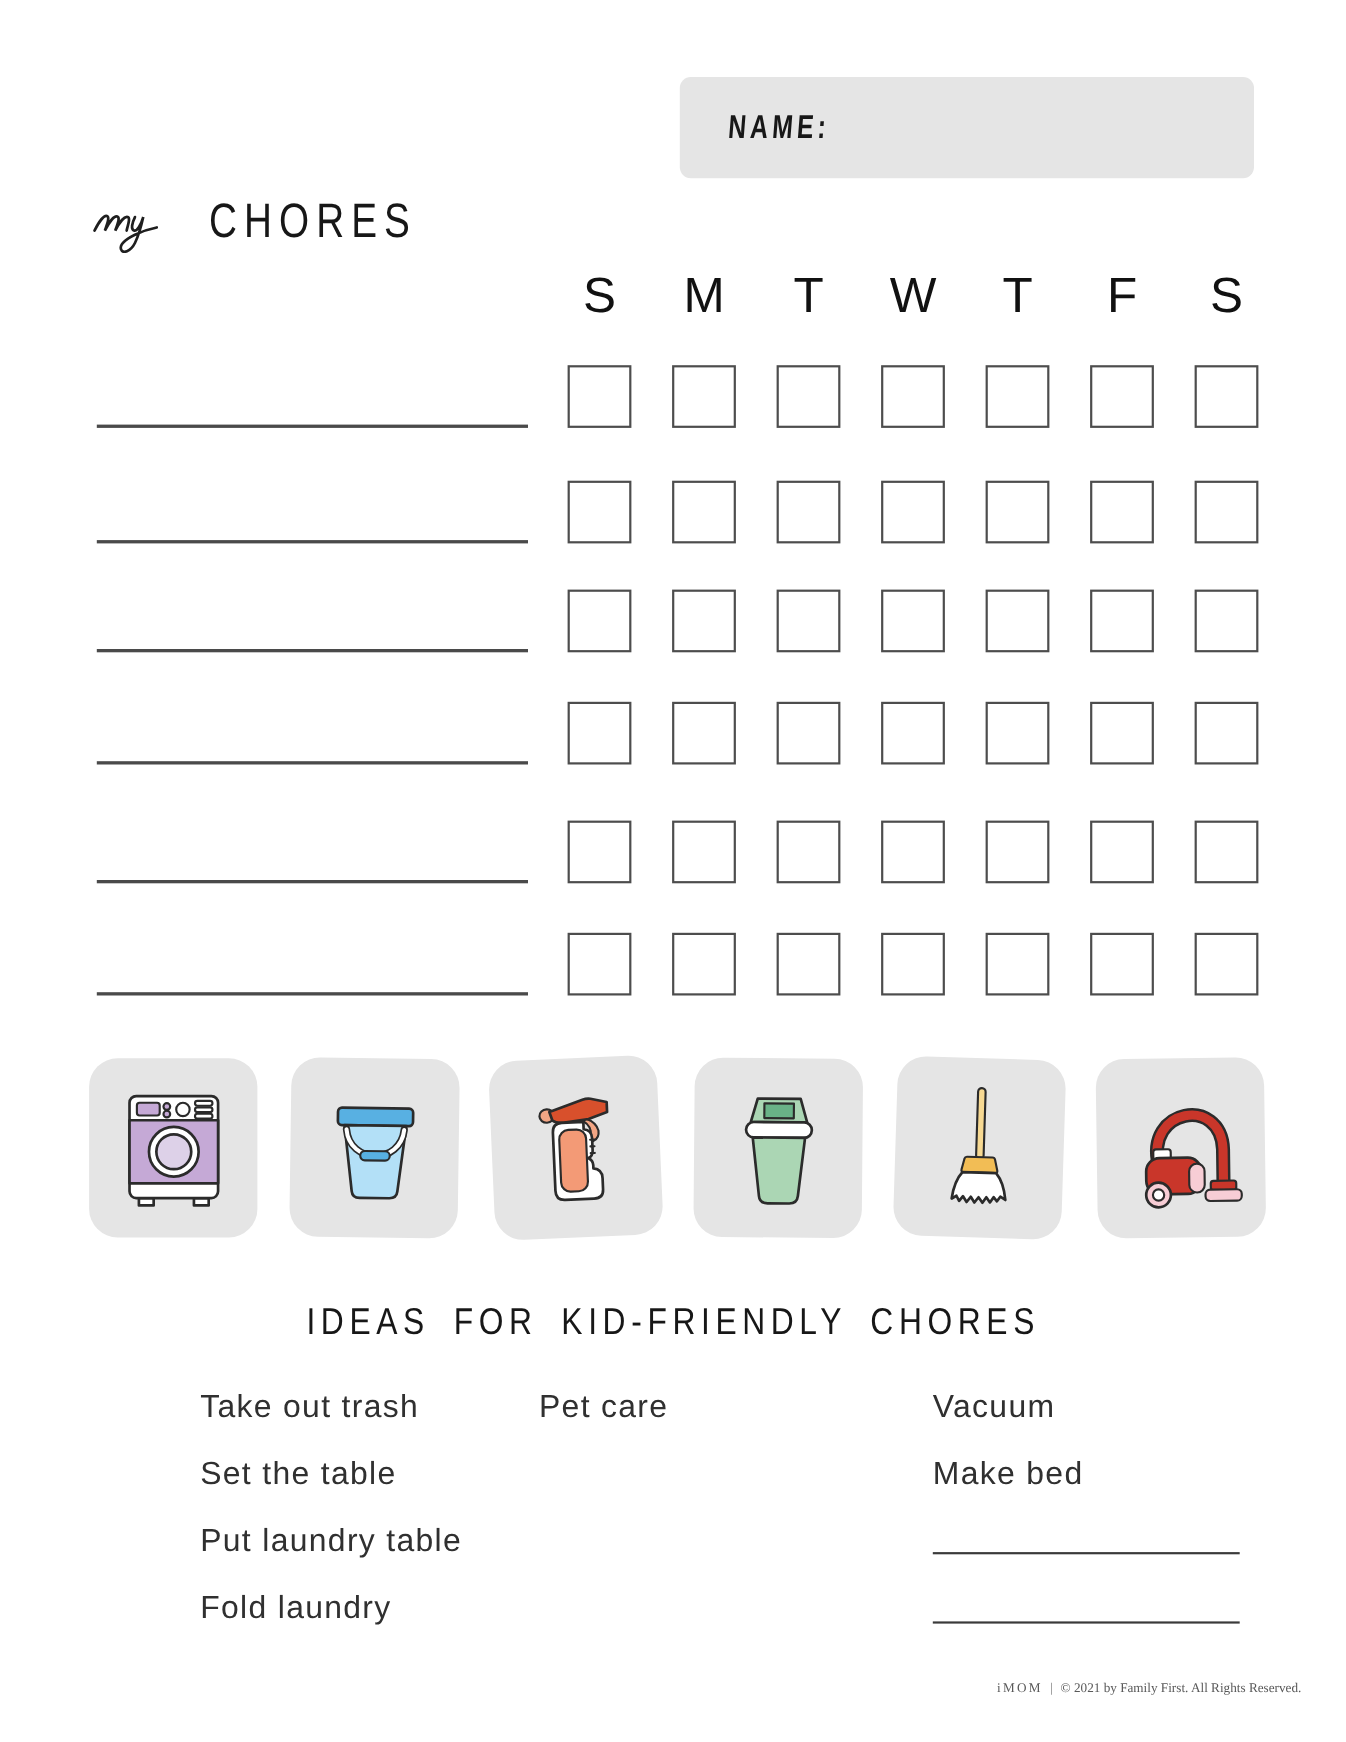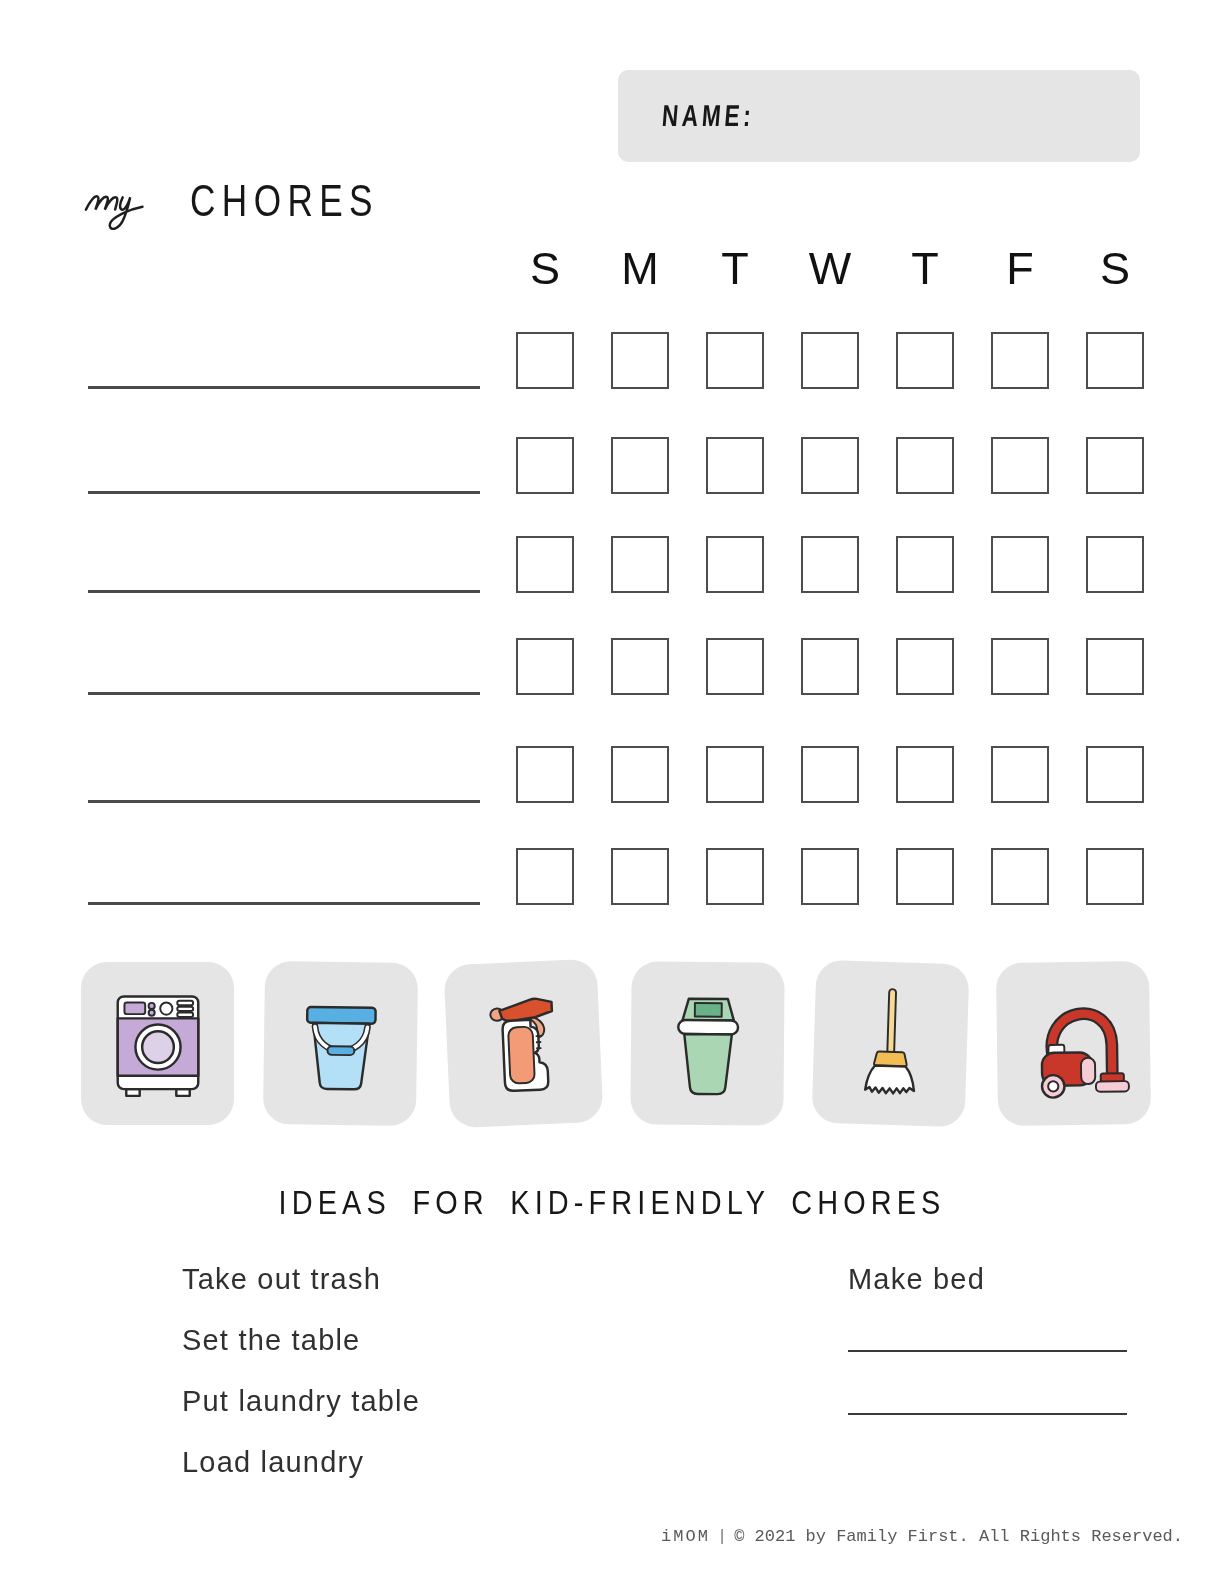--- a/index.html
+++ b/index.html
@@ -83,21 +83,21 @@
     height:32px; margin-bottom:29px; font-size:29px; letter-spacing:1.2px;
     color:#303030; white-space:nowrap; line-height:32px;
   }
   .write-in-line{
     height:26px; margin-bottom:35px; width:279px;
     border-bottom:2px solid #3a3a3a;
   }
   
   .footer{
     position:absolute; right:41px; top:1527px;
-    font-family:Liberation Mono, monospace; font-size:17px; color:var(--footer-text);
+    font-family:Liberation Serif, serif; font-size:12px; color:var(--footer-text);
     white-space:nowrap;
   }
   .footer .brand{letter-spacing:2px;}
   .footer .sep{margin:0 7px; color:#7a7a7a;}
 </style>
 </head>
 <body>
 
 <div class="page">
 
@@ -237,25 +237,27 @@
       </svg>
     </div>
   </div>
 
   <div class="ideas-heading">IDEAS FOR KID-FRIENDLY CHORES</div>
   <div id="ideas-cols">
       <div class="ideas-col c0">
         <div class="idea-item">Take out trash</div>
         <div class="idea-item">Set the table</div>
         <div class="idea-item">Put laundry table</div>
-        <div class="idea-item">Load laundry</div>
+        <div class="idea-item">Fold laundry</div>
       </div>
       <div class="ideas-col c1">
+        <div class="idea-item">Pet care</div>
       </div>
       <div class="ideas-col c2">
+        <div class="idea-item">Vacuum</div>
         <div class="idea-item">Make bed</div>
         <div class="write-in-line"></div>
         <div class="write-in-line"></div>
       </div>
     </div>
 
   <div class="footer">
     <span class="brand">iMOM</span><span class="sep">|</span><span>© 2021 by Family First. All Rights Reserved.</span>
   </div>
 

